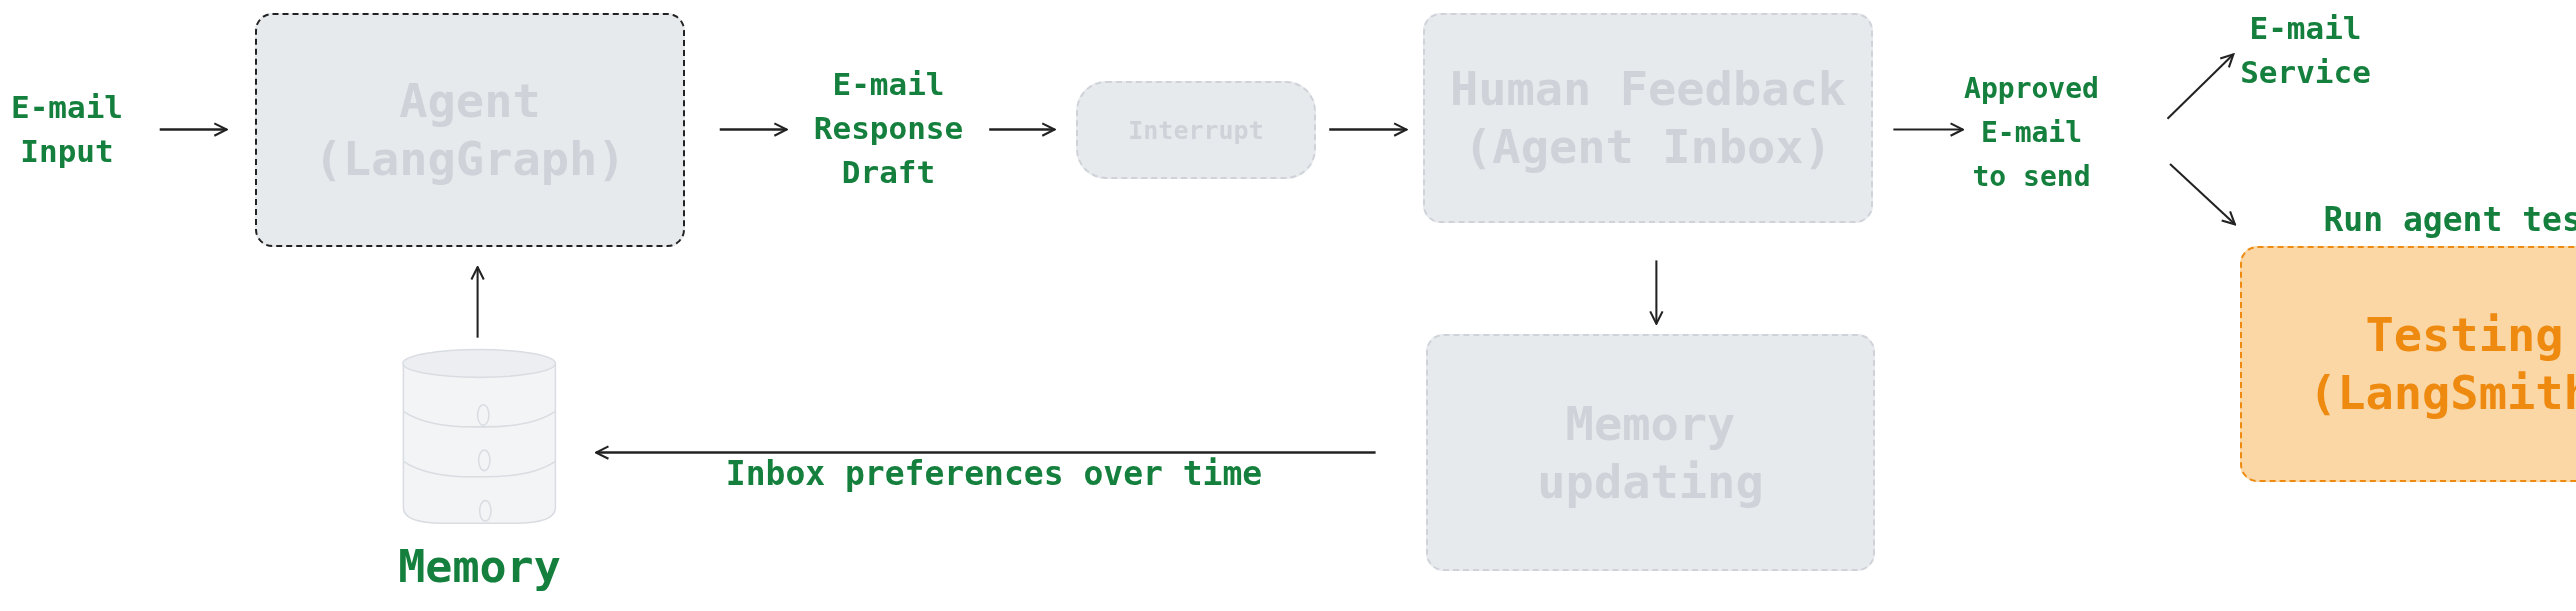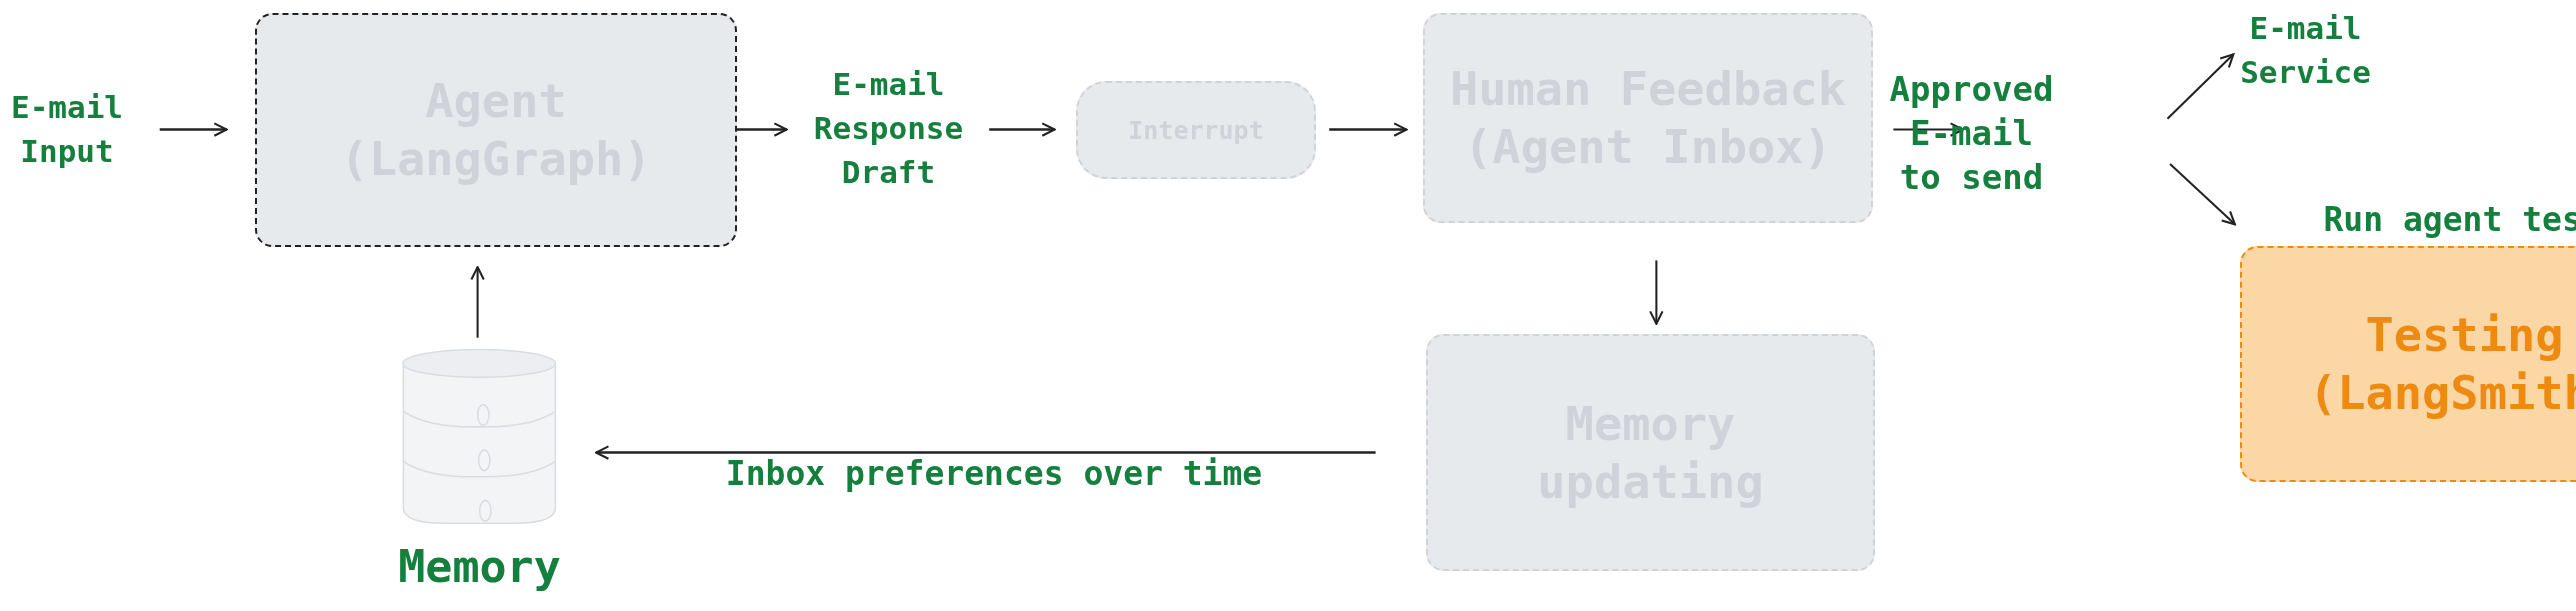--- a/index.html
+++ b/index.html
@@ -65,33 +65,33 @@
     <path d="M783,895 Q830,927 930,925 Q1030,927 1078,895" fill="none"></path>
     <ellipse cx="938" cy="805" rx="11" ry="20" fill="none"></ellipse>
     <ellipse cx="940" cy="893" rx="11" ry="20" fill="none"></ellipse>
     <ellipse cx="942" cy="1011" rx="11" ry="20" fill="none" transform="translate(0,-20)"></ellipse>
   </g>
 </svg>
 
 <div class="label" style="left:0;top:85px;width:134px;font-size:31px;line-height:44px;">E-mail
 Input</div>
 
-<div class="box agent" style="left:255px;top:13px;width:482px;height:234px;font-size:47px;line-height:58px;">Agent
+<div class="box agent" style="left:255px;top:13px;width:430px;height:234px;font-size:47px;line-height:58px;">Agent
 (LangGraph)</div>
 
 <div class="label" style="left:793px;top:62px;width:191px;font-size:31px;line-height:44px;">E-mail
 Response
 Draft</div>
 
 <div class="box" style="left:1076px;top:81px;width:240px;height:98px;border-radius:30px;font-size:25px;">Interrupt</div>
 
 <div class="box" style="left:1423px;top:13px;width:450px;height:210px;font-size:47px;line-height:58px;">Human Feedback
 (Agent Inbox)</div>
 
-<div class="label" style="left:1876px;top:67px;width:191px;font-size:34px;line-height:44px;">Approved
+<div class="label" style="left:1936px;top:67px;width:191px;font-size:28px;line-height:44px;">Approved
 E-mail
 to send</div>
 
 <div class="label" style="left:2231px;top:6.2px;width:149px;font-size:31px;line-height:44px;">E-mail
 Service</div>
 
 <div class="label" style="left:2287px;top:202px;width:371px;font-size:33px;line-height:36px;">Run agent tests</div>
 
 <div class="box testing" style="left:2240px;top:246px;width:449px;height:236px;font-size:47px;line-height:58px;">Testing
 (LangSmith)</div>

